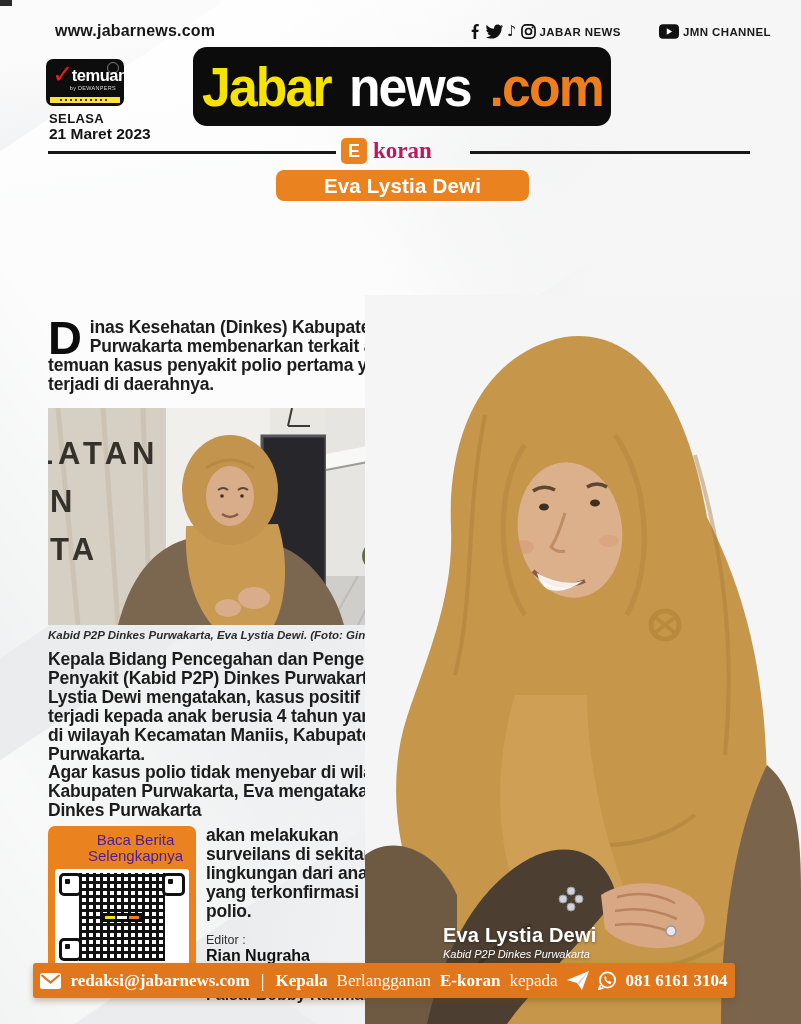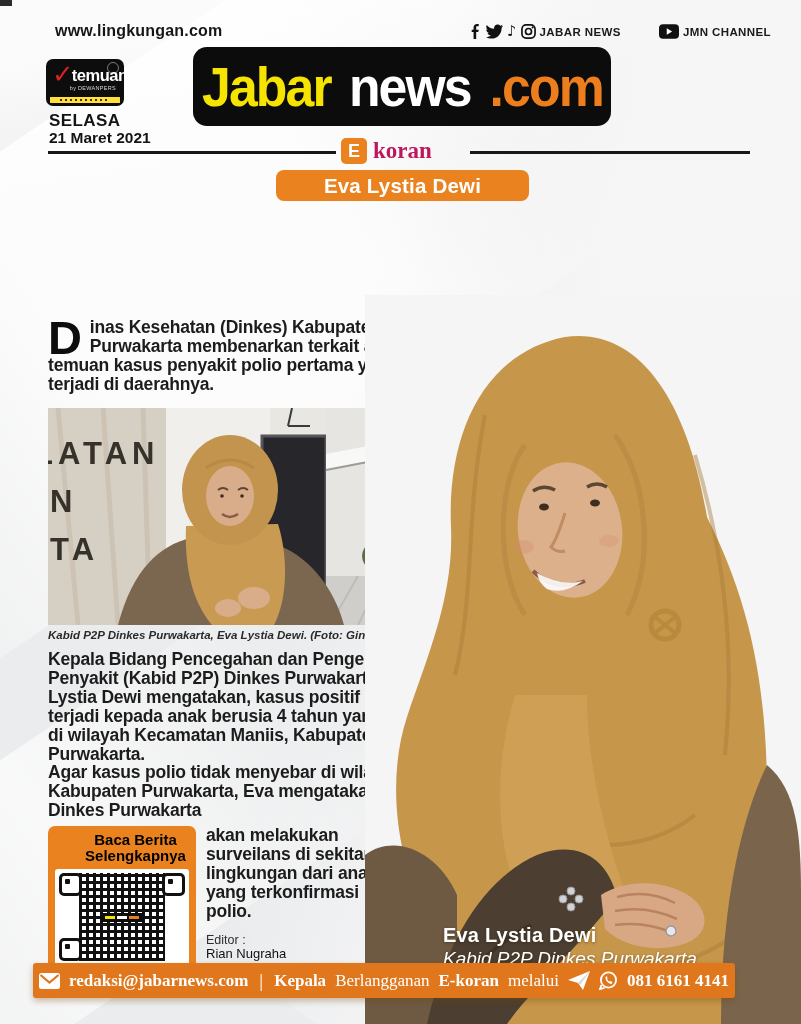--- a/index.html
+++ b/index.html
@@ -39,21 +39,21 @@
   .verified .vrow{position:absolute;left:6px;top:6px;display:flex;align-items:flex-start;}
   .verified .chk{color:#e01f1f;font-size:26px;line-height:18px;font-weight:700;margin-right:-2px;}
   .verified .vtxt{color:#fff;font-size:16.5px;font-weight:700;letter-spacing:-.5px;line-height:20px;}
   .verified .by{position:absolute;right:8px;top:26px;font-size:5.5px;color:#d8d8d8;letter-spacing:.3px;}
   .verified .strip{position:absolute;left:4px;right:4px;bottom:3px;height:6px;background:#ffe13a;border-radius:1px;
       background-image:repeating-linear-gradient(90deg,rgba(20,20,20,.85) 0 2px,rgba(255,225,58,1) 2px 5px);background-size:72% 2px;background-repeat:no-repeat;background-position:center;}
   .verified .stripbg{position:absolute;left:4px;right:4px;bottom:3px;height:6px;background:#ffe13a;border-radius:1px;}
 
   
   .date-block{position:absolute;left:49px;top:112px;line-height:1.05;}
-  .date-day{font-size:17px;font-weight:700;letter-spacing:.4px;}
+  .date-day{font-size:13px;font-weight:700;letter-spacing:.4px;}
   .date-date{font-size:15.5px;font-weight:700;}
 
   
   .rule{position:absolute;top:151px;height:3px;background:#171717;}
   .rule-l{left:48px;width:288px;}
   .rule-r{left:470px;width:280px;}
   .ekoran{position:absolute;left:341px;top:138px;display:flex;align-items:center;}
   .ekoran .ebox{width:26px;height:26px;background:#ea831f;border-radius:5px;color:#fff;font-weight:700;font-size:18px;
       display:flex;align-items:center;justify-content:center;}
   .ekoran .koran{font-family:"Liberation Serif","DejaVu Serif",serif;font-weight:700;font-size:23px;margin-left:6px;color:#be185d;}
@@ -69,62 +69,62 @@
   .p{font-size:17.5px;line-height:1.09;font-weight:700;color:#1c1c1c;letter-spacing:-.2px;margin:0;}
   .p1{top:318px;}
   .dropcap{float:left;font-size:47px;line-height:36px;font-weight:700;margin:2px 8px 0 0;color:#0d0d0d;}
   .photo1{position:absolute;left:48px;top:408px;width:372px;height:217px;overflow:hidden;}
   .photo1 svg{display:block;}
   .caption1{position:absolute;left:48px;top:629px;width:396px;font-size:11.5px;font-style:italic;font-weight:700;color:#2a2a2a;}
   .p2{top:650px;}
   .flow{position:absolute;left:48px;top:763px;width:398px;}
   .flow-row{display:flex;margin-top:6px;align-items:flex-start;}
   .qr-box{width:148px;height:152px;background:#ea831f;border-radius:7px;flex:0 0 auto;padding:6px 0 0 0;box-sizing:border-box;}
-  .qr-box .qr-label{color:#000000;font-weight:700;font-size:15px;line-height:1.05;text-align:center;padding-left:27px;}
+  .qr-box .qr-label{color:#4c1d95;font-weight:400;font-size:15px;line-height:1.05;text-align:center;padding-left:27px;}
   .qr-img{margin:5px auto 0 auto;width:134px;height:96px;background:#fff;border-radius:3px;position:relative;overflow:hidden;}
   .qr-mod{position:absolute;left:24px;top:4px;right:24px;bottom:4px;
       background-image:repeating-linear-gradient(0deg,#111 0 3px,transparent 3px 7px),repeating-linear-gradient(90deg,#111 0 3px,#fff 3px 7px);}
   .finder{position:absolute;width:17px;height:17px;border:3px solid #111;border-radius:5px;background:#fff;}
   .finder i{position:absolute;left:3px;top:3px;width:5px;height:5px;background:#111;border-radius:1px;display:block;}
   .f-tl{left:4px;top:4px;} .f-tr{right:4px;top:4px;} .f-bl{left:4px;bottom:4px;}
   .qr-logo{position:absolute;left:50%;top:44px;transform:translateX(-50%);width:44px;height:9px;background:#0c0c0c;border-radius:2px;
       display:flex;align-items:center;justify-content:center;gap:2px;}
   .qr-logo b{display:block;width:10px;height:3px;}
   .beside{margin-left:10px;width:200px;}
   .credits{margin-top:10px;font-size:12.5px;color:#2e2e2e;line-height:1.15;}
-  .credits .nm{font-size:13px;font-weight:400;color:#111;}
+  .credits .nm{font-size:16px;font-weight:700;color:#111;}
   .credits .lbl{margin-top:6px;}
   .credits .lbl0{margin-top:11px;}
 
   
   .photo2{position:absolute;left:365px;top:295px;width:436px;height:729px;z-index:1;}
   .subject-cap{position:absolute;left:443px;top:924px;z-index:2;color:#fff;text-shadow:0 1px 3px rgba(40,30,10,.45);}
   .subject-name{font-size:20px;font-weight:700;letter-spacing:.2px;}
-  .subject-title{font-size:19px;font-style:italic;margin-top:1px;}
+  .subject-title{font-size:11px;font-style:italic;margin-top:1px;}
 
   
   .footer-bar{position:absolute;left:33px;top:963px;width:702px;height:35px;background:#e1771c;border-radius:3px;z-index:3;
       display:flex;align-items:center;justify-content:center;gap:9px;color:#fff;
       font-family:"Liberation Serif","DejaVu Serif",serif;font-size:17px;box-shadow:0 3px 6px rgba(120,70,10,.35);}
   .footer-bar .b{font-weight:700;}
   .footer-bar .dv{font-size:19px;font-weight:400;margin:0 2px;}
   .tiktok-glyph{font-family:"DejaVu Sans",sans-serif;font-size:15px;font-weight:700;line-height:1;}
 </style>
 </head>
 <body>
 
 <div class="page">
 
   <div class="sw sw1"></div>
   <div class="sw sw2"></div>
   <div class="sw sw3"></div>
   <div class="sw sw4"></div>
   <div class="corner-mark"></div>
 
-  <div class="site-url">www.lingkungan.com</div>
+  <div class="site-url">www.jabarnews.com</div>
   <div class="social-row">
     <div class="grp">
       <span class="icn">
         <svg width="15" height="15" viewBox="0 0 16 16">
             <path fill="#111" d="M10.5 2.5h2V0h-2C8.6 0 7 1.6 7 3.5V6H5v2.5h2V16h2.8V8.5h2.2L12.5 6H9.8V3.8c0-.7.3-1.3.7-1.3z"></path>
           </svg>
       </span>
       <span class="icn">
         <svg width="17" height="15" viewBox="0 0 18 15">
             <path fill="#111" d="M18 1.8c-.7.3-1.4.5-2.1.6.8-.5 1.3-1.2 1.6-2-.7.4-1.5.7-2.4.9C14.4.5 13.4 0 12.3 0 10.2 0 8.5 1.7 8.5 3.8c0 .3 0 .6.1.9C5.4 4.5 2.6 3 .8.7.5 1.3.3 2 .3 2.7c0 1.3.7 2.5 1.7 3.1-.6 0-1.2-.2-1.7-.5v.1c0 1.8 1.3 3.4 3 3.7-.3.1-.7.1-1 .1-.2 0-.5 0-.7-.1.5 1.5 1.9 2.6 3.5 2.6-1.3 1-2.9 1.6-4.7 1.6H0c1.7 1.1 3.7 1.7 5.8 1.7 6.9 0 10.7-5.8 10.7-10.8v-.5c.7-.5 1.1-1.2 1.5-1.9z"></path>
@@ -164,21 +164,21 @@
       <span class="chk">✓</span>
       <span class="vtxt">temuan</span>
     </div>
     <div class="by">by DEWANPERS</div>
     <div class="stripbg"></div>
     <div class="strip"></div>
   </div>
 
   <div class="date-block">
     <div class="date-day">SELASA</div>
-    <div class="date-date">21 Maret 2021</div>
+    <div class="date-date">21 Maret 2023</div>
   </div>
 
   <div class="rule rule-l"></div>
   <div class="rule rule-r"></div>
   <div class="ekoran">
     <span class="ebox">E</span>
     <span class="koran">koran</span>
   </div>
 
   <div class="kicker">Eva Lystia Dewi</div>
@@ -308,30 +308,30 @@
       <svg width="21" height="16" viewBox="0 0 21 16">
           <rect x="0" y="0" width="21" height="16" rx="2.5" fill="#fff"></rect>
           <path d="M1.5,2 L10.5,9.5 L19.5,2" fill="none" stroke="#e1771c" stroke-width="2.2"></path>
         </svg>
     </span>
     <span class="b">redaksi@jabarnews.com</span>
     <span class="dv">|</span>
     <span class="b">Kepala</span>
     <span>Berlangganan</span>
     <span class="b">E-koran</span>
-    <span>melalui</span>
+    <span>kepada</span>
     <span class="icn">
       <svg width="22" height="19" viewBox="0 0 22 19">
           <path d="M0,9 L22,0 L15,19 L10,12 Z" fill="#fff"></path>
           <path d="M10,12 L22,0 L12,14 Z" fill="#d8d8d8"></path>
         </svg>
     </span>
     <span class="icn">
       <svg width="19" height="19" viewBox="0 0 19 19">
           <circle cx="9.5" cy="9" r="7.6" fill="none" stroke="#fff" stroke-width="1.8"></circle>
           <path d="M2.5,14 L1,18 L5.5,16.8" fill="none" stroke="#fff" stroke-width="1.8"></path>
           <path d="M6.5,6 c0,4 2.5,6.5 6,7 l1-2 -2.2-1 c-.5.5-1.5.3-2.3-.6 -.8-.9-1-1.8-.5-2.3 l-1-2 z" fill="#fff"></path>
         </svg>
     </span>
-    <span class="b">081 6161 4141</span>
+    <span class="b">081 6161 3104</span>
   </div>
 
 </div>
 
 </body></html>

